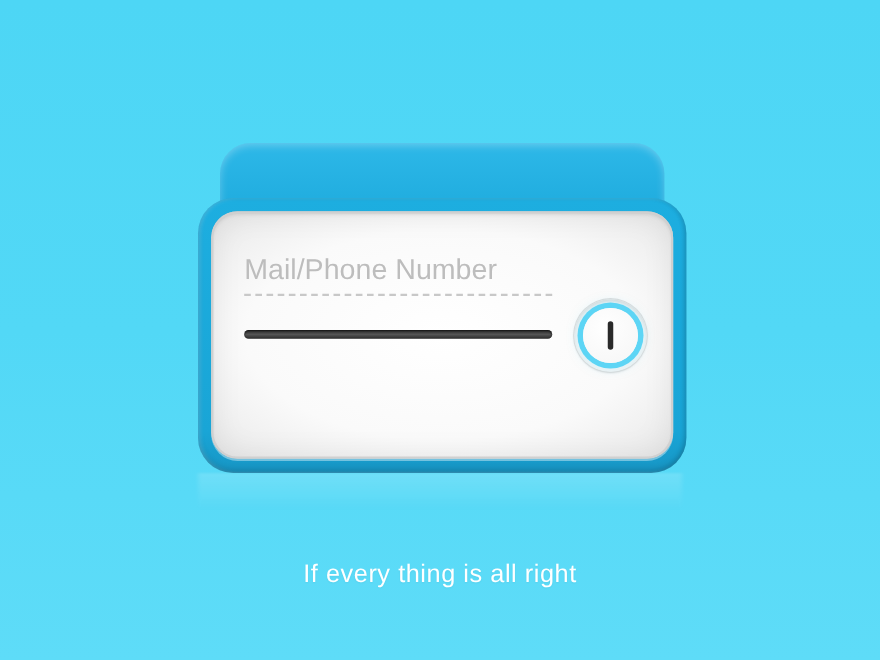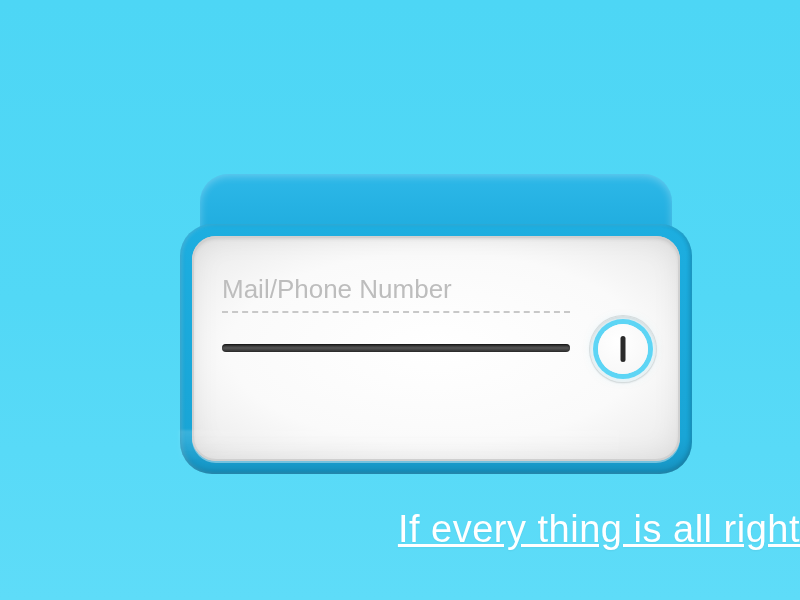--- a/index.html
+++ b/index.html
@@ -12,23 +12,22 @@
       height: 600px;
       background: linear-gradient(180deg, #4dd6f5 0%, #52d8f6 50%, #5edcf8 100%);
       font-family: -apple-system, 'Segoe UI', Arial, sans-serif;
       overflow: hidden;
       position: relative;
     }
     .device {
       position: absolute;
       left: 180px;
       top: 130px;
-      width: 512px;
+      width: 444px;
       height: 300px;
-      margin-top: 44px;
     }
     .device-top {
       position: absolute;
       top: 0;
       left: 20px;
       right: 20px;
       height: 80px;
       background: linear-gradient(180deg, #2db8e8 0%, #1ba8db 100%);
       border-radius: 28px 28px 0 0;
       box-shadow: inset 0 2px 8px rgba(255,255,255,0.3);
@@ -144,27 +143,26 @@
       border-radius: 0 0 32px 32px;
       transform: scaleY(0.4);
       transform-origin: top;
       filter: blur(2px);
     }
     .caption {
       position: absolute;
       left: 0;
       right: 0;
       top: 508px;
-      text-align: right;
+      text-align: center;
       color: #ffffff;
-      font-size: 38px;
+      font-size: 23px;
       font-weight: 300;
       letter-spacing: 0.5px;
       text-shadow: 0 1px 2px rgba(0,0,0,0.05);
-      text-decoration: underline;
     }
   </style>
 </head>
 <body>
 
 <div class="device">
   <div class="device-top"></div>
   <div class="device-body"></div>
   <div class="device-face">
     <div class="form-area">

